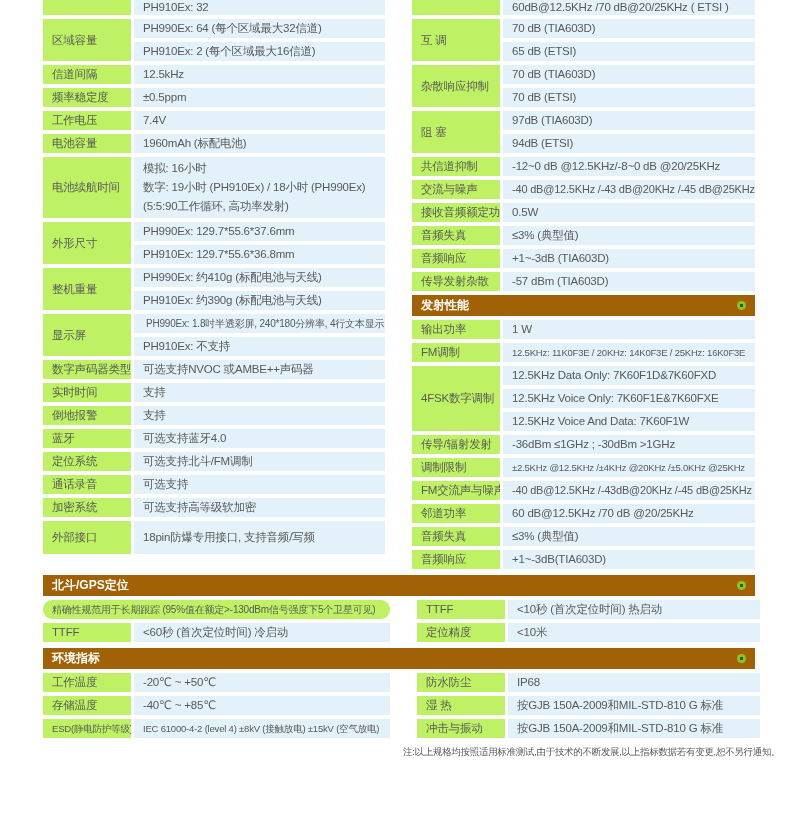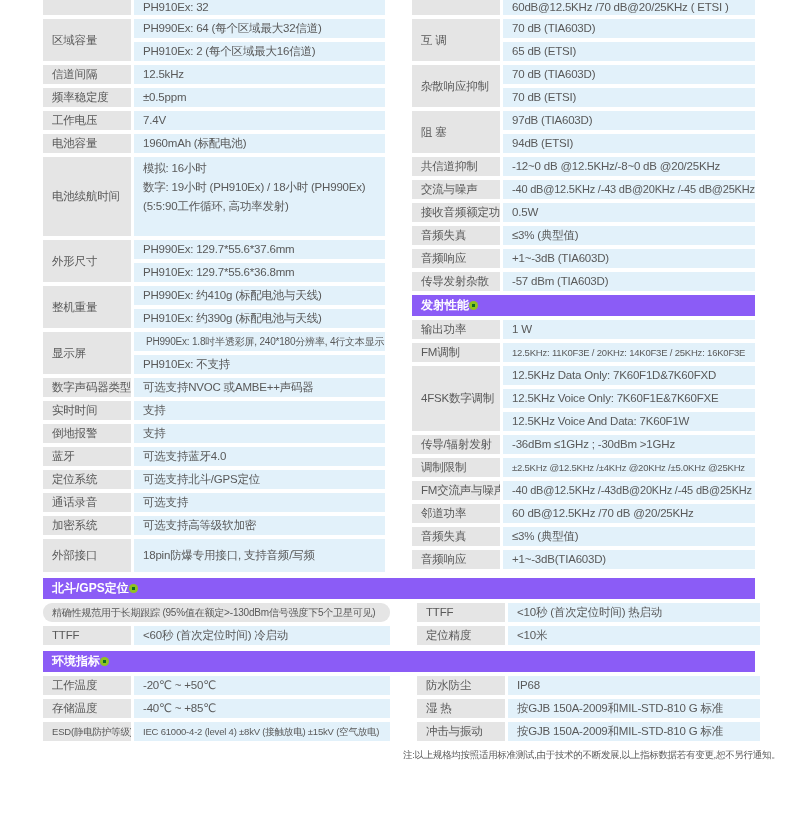--- a/index.html
+++ b/index.html
@@ -12,33 +12,33 @@
   .content{padding:0 35px 0 43px;}
   .cols{display:flex;gap:27px;align-items:flex-start;}
   .col-left{width:342px;flex:none;}
   .col-right{width:343px;flex:none;}
   .row{display:flex;gap:3px;margin-bottom:4px;}
   .cell{
     font-size:11.5px;line-height:19px;height:19px;
     padding-left:9px;white-space:nowrap;overflow:hidden;
     letter-spacing:-0.2px;box-sizing:border-box;
   }
-  .label{width:88px;flex:none;background:#e5e5e5;}
+  .label{width:88px;flex:none;background:#bef264;}
   .label.widecell{width:auto;flex:1;border-radius:9px;}
   .vals{flex:1;display:flex;flex-direction:column;gap:4px;min-width:0;}
   .val{background:#e2f1fa;}
   .row .label{height:auto;display:flex;align-items:center;}
   .row.clipped .cell{height:15px;line-height:15px;}
   .row.tall .val{height:33px;line-height:33px;}
-  .val.multi{height:auto;line-height:19px;padding-top:2px;padding-bottom:20px;}
+  .val.multi{height:auto;line-height:19px;padding-top:2px;padding-bottom:2px;}
   .val.multi div{white-space:nowrap;overflow:hidden;}
   .row.small .cell{font-size:9.5px;}
   .section-bar{
-    height:21px;background:#8b5cf6;color:#ffffff;
-    display:flex;align-items:center;justify-content:flex-start;
+    height:21px;background:#a16207;color:#ffffff;
+    display:flex;align-items:center;justify-content:space-between;
     padding:0 9px;font-size:12px;font-weight:bold;margin-bottom:4px;
   }
   .bullet{
     width:9px;height:9px;border-radius:50%;flex:none;
     background:radial-gradient(circle,#0c6b23 0 1.5px,#8fc31f 2px,#8fc31f 100%);
   }
   .full-section{margin-top:2px;}
   .subcols{display:flex;gap:27px;align-items:flex-start;}
   .sub-left{width:347px;flex:none;}
   .sub-right{width:343px;flex:none;}
@@ -143,21 +143,21 @@
           </div>
           <div class="row">
             <div class="cell label">蓝牙</div>
             <div class="vals">
               <div class="cell val">可选支持蓝牙4.0</div>
             </div>
           </div>
           <div class="row">
             <div class="cell label">定位系统</div>
             <div class="vals">
-              <div class="cell val">可选支持北斗/GPS定位</div>
+              <div class="cell val">可选支持北斗/FM调制</div>
             </div>
           </div>
           <div class="row">
             <div class="cell label">通话录音</div>
             <div class="vals">
               <div class="cell val">可选支持</div>
             </div>
           </div>
           <div class="row">
             <div class="cell label">加密系统</div>

